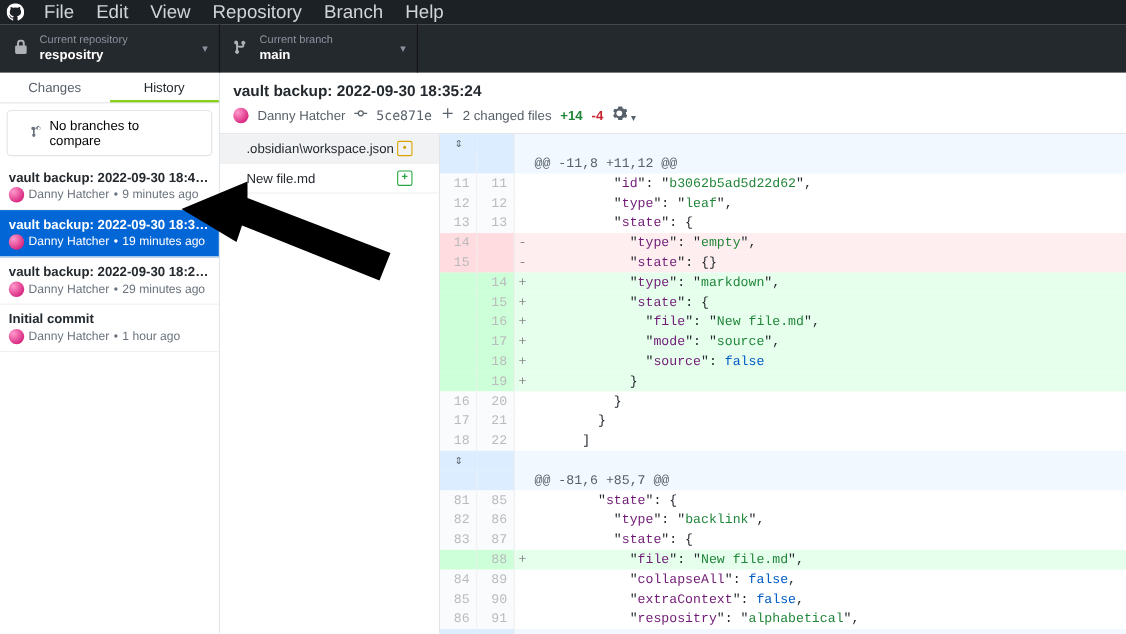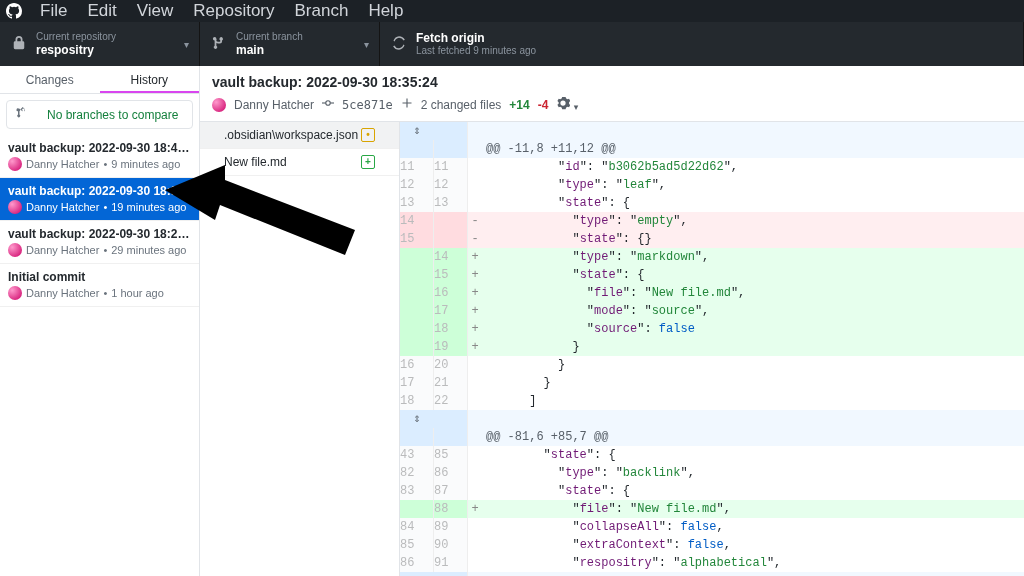--- a/index.html
+++ b/index.html
@@ -16,22 +16,22 @@
   .toolbar-section .val { font-size: 12px; color: #fff; font-weight: 600; line-height: 1.2; }
   .toolbar-section .chev { position: absolute; right: 10px; top: 50%; transform: translateY(-50%); font-size: 10px; color:#8b949e; }
   .ts-repo   { width: 200px; }
   .ts-branch { width: 180px; }
   .ts-fetch  { flex: 1; }
   
   .main { display: flex; height: calc(576px - 22px - 44px); }
   .sidebar { width: 200px; border-right: 1px solid #e1e4e8; display: flex; flex-direction: column; }
   .tabs { display: flex; border-bottom: 1px solid #e1e4e8; height: 28px; }
   .tab { flex: 1; text-align: center; line-height: 28px; font-size: 12px; color: #586069; cursor: default; }
-  .tab.active { color: #24292e; border-bottom: 2px solid #d946ef; }
-  .compare { padding: 6px 8px; color: #15803d; border:1px solid #e1e4e8; margin:6px; border-radius:4px; font-size:12px; display:flex; align-items:center; gap:20px; }
+  .tab.active { color: #24292e; border-bottom: 2px solid #84cc16; }
+  .compare { padding: 6px 20px; color: #000000; border:1px solid #e1e4e8; margin:6px; border-radius:4px; font-size:12px; display:flex; align-items:center; gap:6px; }
   .commit-list { flex: 1; overflow: auto; }
   .commit { padding: 6px 8px; border-bottom: 1px solid #f0f0f0; cursor: default; }
   .commit .title { font-size: 12px; font-weight: 600; color: #24292e; white-space: nowrap; overflow: hidden; text-overflow: ellipsis; }
   .commit .meta  { font-size: 11px; color: #6a737d; display: flex; align-items: center; gap: 4px; margin-top: 2px; }
   .commit.selected { background: #0366d6; }
   .commit.selected .title, .commit.selected .meta { color: #fff; }
   .avatar { width: 14px; height: 14px; border-radius: 50%; background: radial-gradient(circle at 30% 30%, #f9c, #c06); display:inline-block; flex-shrink:0; }
   
   .content { flex: 1; display: flex; flex-direction: column; overflow: hidden; }
   .commit-header { padding: 8px 12px 4px; }
@@ -43,21 +43,21 @@
   .body-split { flex: 1; display: flex; overflow: hidden; }
   .files { width: 200px; border-right: 1px solid #e1e4e8; }
   .file-row { display:flex; align-items:center; justify-content:space-between; padding: 6px 24px; font-size: 12px; border-bottom:1px solid #f0f0f0;}
   .file-row.sel { background:#f1f2f3; }
   .badge { width:14px; height:14px; border:1px solid; border-radius:2px; font-size:10px; line-height:12px; text-align:center; font-weight:700;}
   .badge.mod { border-color:#d9a400; color:#d9a400; }
   .badge.add { border-color:#28a745; color:#28a745; }
   
   .diff { flex:1; overflow:auto; font-family: SFMono-Regular, Consolas, "Liberation Mono", monospace; font-size: 12px; }
   .diff-row { display:flex; min-height:18px; line-height:18px; white-space: pre; }
-  .ln { width:34px; text-align:left; padding-right:6px; color:#babbbc; background:#fafbfc; border-right:1px solid #eee; user-select:none; }
+  .ln { width:34px; text-align:right; padding-right:6px; color:#babbbc; background:#fafbfc; border-right:1px solid #eee; user-select:none; }
   .sign { width:14px; text-align:center; color:#888; }
   .code { flex:1; padding-left:4px; }
   .diff-row.hunk { background:#f1f8ff; color:#586069; }
   .diff-row.hunk .ln { background:#dbedff; }
   .diff-row.add { background:#e6ffed; }
   .diff-row.add .ln { background:#cdffd8; }
   .diff-row.del { background:#ffeef0; }
   .diff-row.del .ln { background:#ffdce0; }
   .tok-key { color:#701a75; }
   .tok-str { color:#22863a; }
@@ -95,31 +95,20 @@
     <span class="icon">
       <svg width="14" height="14" viewBox="0 0 16 16" fill="#d1d5da">
           <path d="M5 3a2 2 0 1 0-2 2v6a2 2 0 1 0 2 0V8c.5.3 1.2.5 2 .5h2A2.5 2.5 0 0 0 11.5 6V5a2 2 0 1 0-2 0v1A.5.5 0 0 1 9 6.5H7c-1 0-1.7-.3-2-.7V5a2 2 0 0 0 0-2z"></path>
         </svg>
     </span>
     <div>
       <div class="lbl">Current branch</div>
       <div class="val">main</div>
     </div>
     <span class="chev">▾</span>
-  </div>
-  <div class="toolbar-section ts-fetch">
-    <span class="icon">
-      <svg width="14" height="14" viewBox="0 0 16 16" fill="#d1d5da">
-          <path d="M8 2a6 6 0 0 1 5.3 3.2l1.4-.8A7.6 7.6 0 0 0 8 .4V2zm0 12A6 6 0 0 1 2.7 10.8l-1.4.8A7.6 7.6 0 0 0 8 15.6V14zM1.7 5.4 3 6.2A6 6 0 0 1 8 2V.4A7.6 7.6 0 0 0 1.7 5.4zm12.6 5.2L13 9.8A6 6 0 0 1 8 14v1.6a7.6 7.6 0 0 0 6.3-5z"></path>
-        </svg>
-    </span>
-    <div>
-      <div class="val">Fetch origin</div>
-      <div class="lbl">Last fetched 9 minutes ago</div>
-    </div>
   </div>
 </div>
 
 <div class="main">
 
   <div class="sidebar">
     <div class="tabs">
       <div class="tab">Changes</div>
       <div class="tab active">History</div>
     </div>
@@ -205,21 +194,21 @@
           <div class="diff-row add"><div class="ln"></div><div class="ln">15</div><div class="sign">+</div><div class="code">            "<span class="tok-key">state</span>": {</div></div>
           <div class="diff-row add"><div class="ln"></div><div class="ln">16</div><div class="sign">+</div><div class="code">              "<span class="tok-key">file</span>": "<span class="tok-str">New file.md</span>",</div></div>
           <div class="diff-row add"><div class="ln"></div><div class="ln">17</div><div class="sign">+</div><div class="code">              "<span class="tok-key">mode</span>": "<span class="tok-str">source</span>",</div></div>
           <div class="diff-row add"><div class="ln"></div><div class="ln">18</div><div class="sign">+</div><div class="code">              "<span class="tok-key">source</span>": <span class="tok-bool">false</span></div></div>
           <div class="diff-row add"><div class="ln"></div><div class="ln">19</div><div class="sign">+</div><div class="code">            }</div></div>
           <div class="diff-row "><div class="ln">16</div><div class="ln">20</div><div class="sign"> </div><div class="code">          }</div></div>
           <div class="diff-row "><div class="ln">17</div><div class="ln">21</div><div class="sign"> </div><div class="code">        }</div></div>
           <div class="diff-row "><div class="ln">18</div><div class="ln">22</div><div class="sign"> </div><div class="code">      ]</div></div>
           <div class="diff-row hunk"><div class="hunk-arrows">⇕</div><div class="ln"></div><div class="sign"></div><div class="code"></div></div>
           <div class="diff-row hunk"><div class="ln"></div><div class="ln"></div><div class="sign"></div><div class="code">@@ -81,6 +85,7 @@</div></div>
-          <div class="diff-row "><div class="ln">43</div><div class="ln">85</div><div class="sign"> </div><div class="code">        "<span class="tok-key">state</span>": {</div></div>
+          <div class="diff-row "><div class="ln">81</div><div class="ln">85</div><div class="sign"> </div><div class="code">        "<span class="tok-key">state</span>": {</div></div>
           <div class="diff-row "><div class="ln">82</div><div class="ln">86</div><div class="sign"> </div><div class="code">          "<span class="tok-key">type</span>": "<span class="tok-str">backlink</span>",</div></div>
           <div class="diff-row "><div class="ln">83</div><div class="ln">87</div><div class="sign"> </div><div class="code">          "<span class="tok-key">state</span>": {</div></div>
           <div class="diff-row add"><div class="ln"></div><div class="ln">88</div><div class="sign">+</div><div class="code">            "<span class="tok-key">file</span>": "<span class="tok-str">New file.md</span>",</div></div>
           <div class="diff-row "><div class="ln">84</div><div class="ln">89</div><div class="sign"> </div><div class="code">            "<span class="tok-key">collapseAll</span>": <span class="tok-bool">false</span>,</div></div>
           <div class="diff-row "><div class="ln">85</div><div class="ln">90</div><div class="sign"> </div><div class="code">            "<span class="tok-key">extraContext</span>": <span class="tok-bool">false</span>,</div></div>
           <div class="diff-row "><div class="ln">86</div><div class="ln">91</div><div class="sign"> </div><div class="code">            "<span class="tok-key">respositry</span>": "<span class="tok-str">alphabetical</span>",</div></div>
           <div class="diff-row hunk"><div class="hunk-arrows">⇕</div><div class="ln"></div><div class="sign"></div><div class="code"></div></div>
         </div>
     </div>
   </div>

